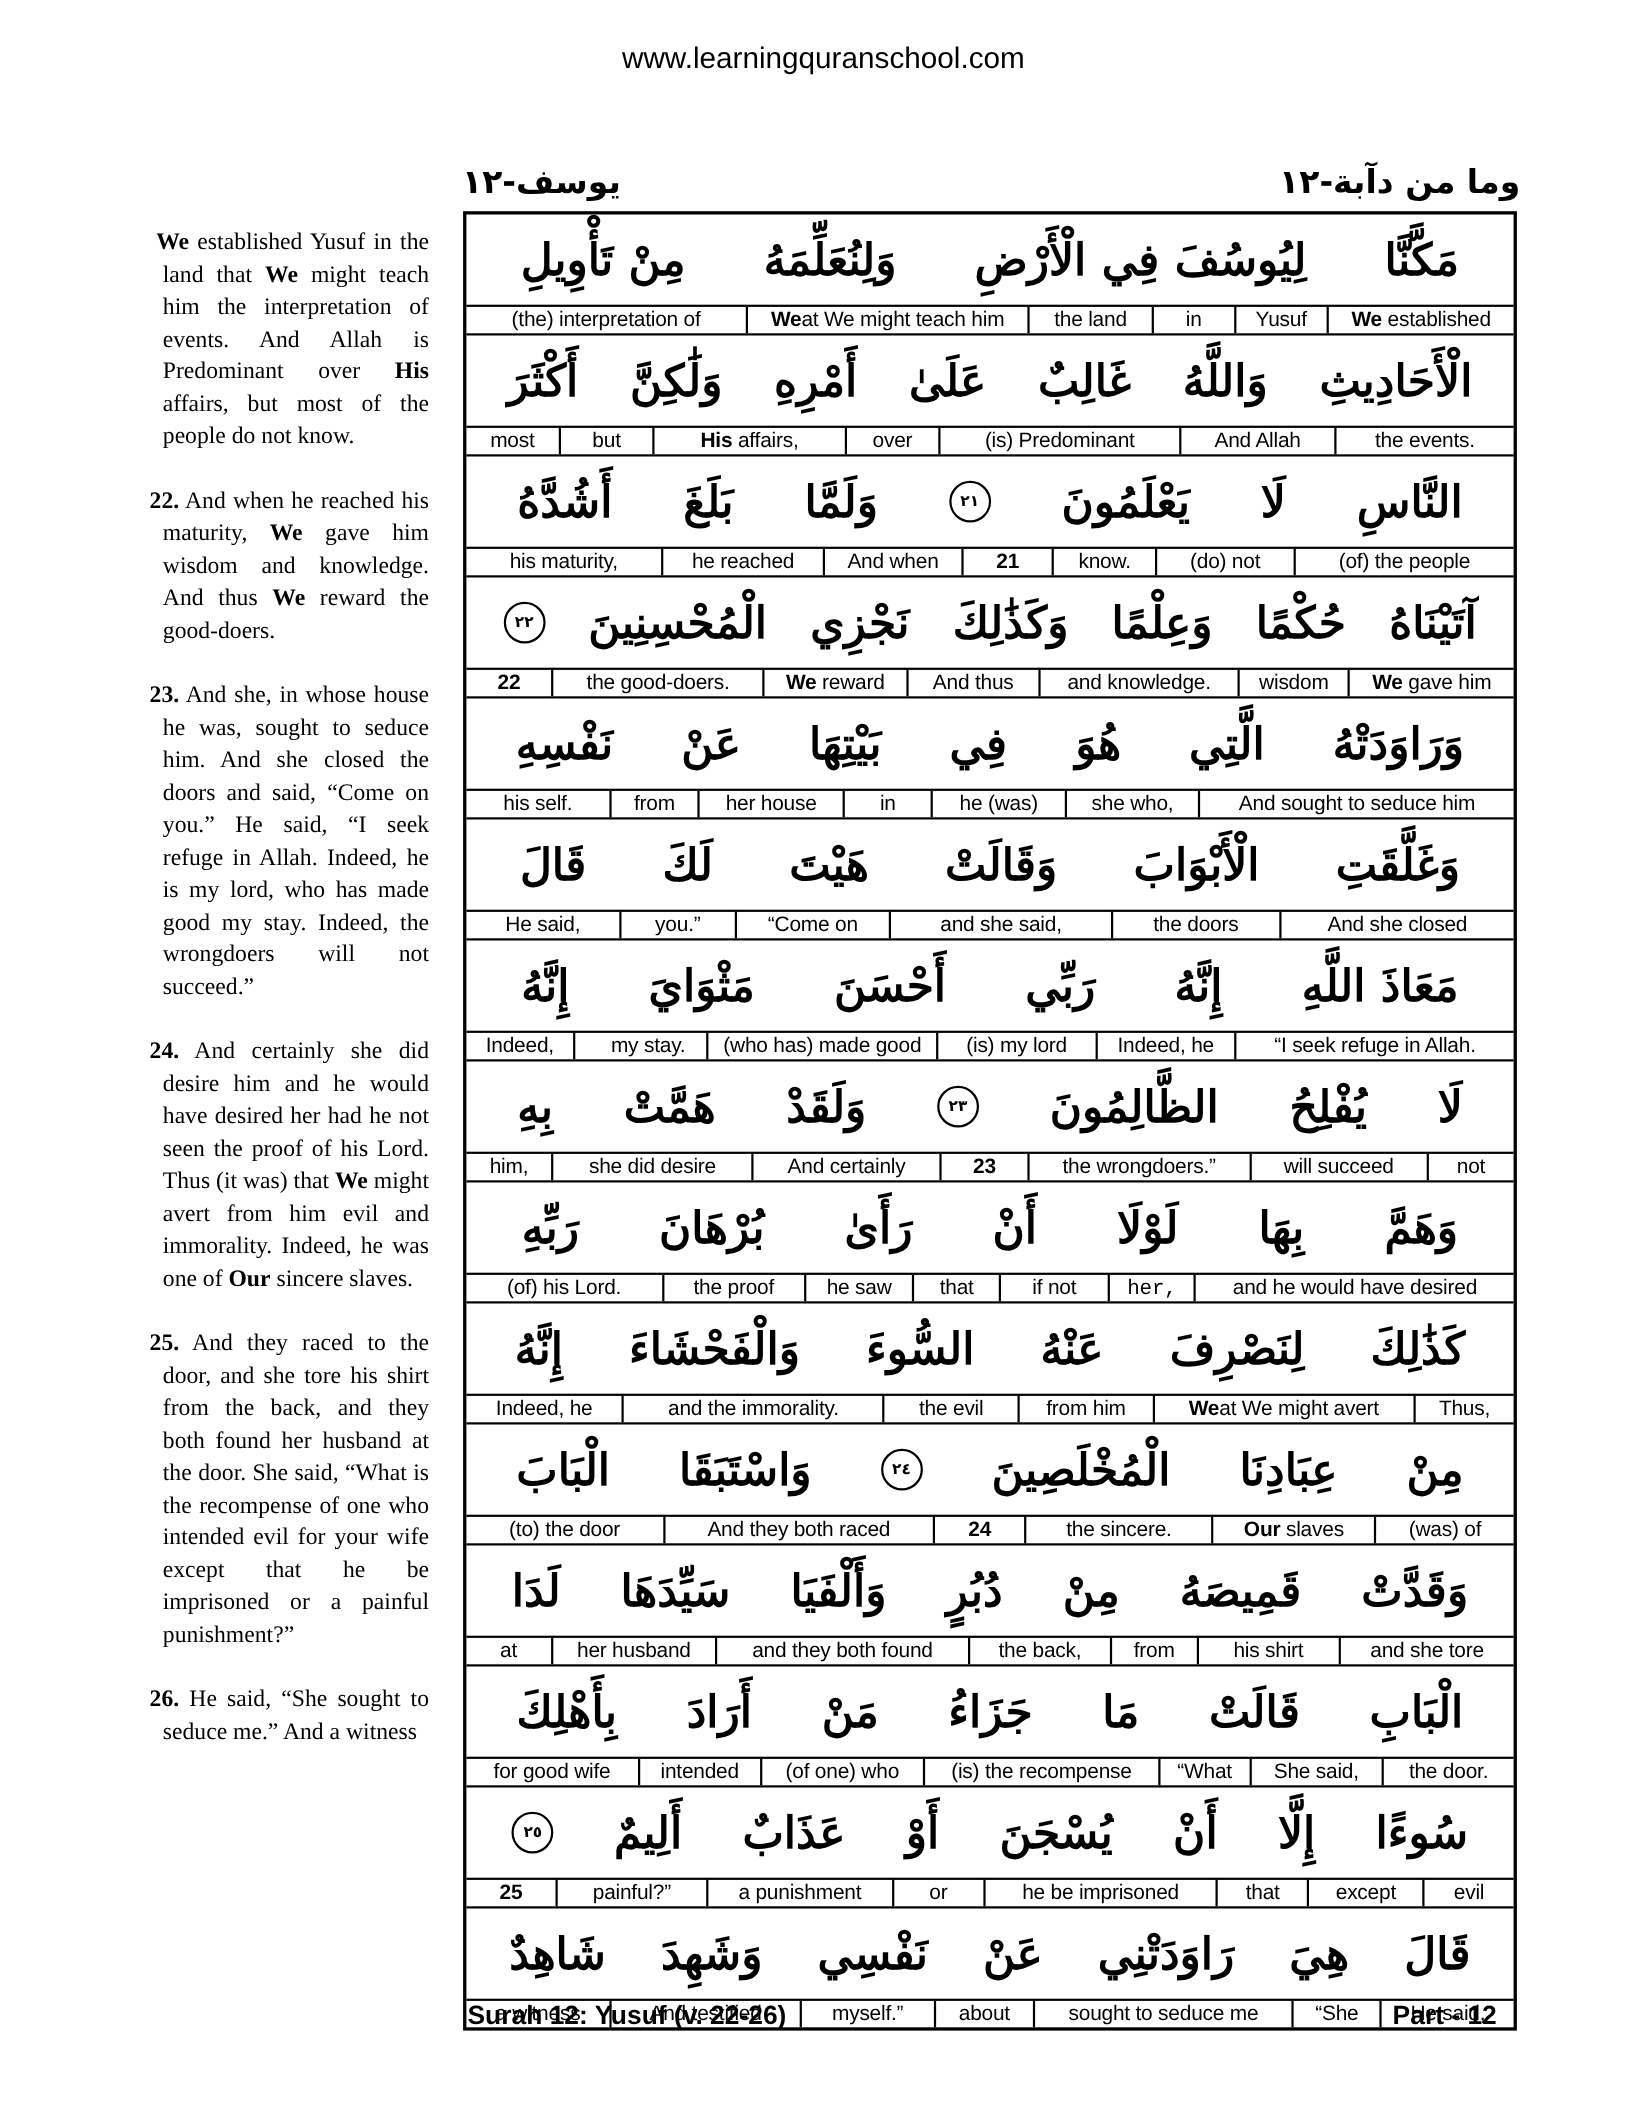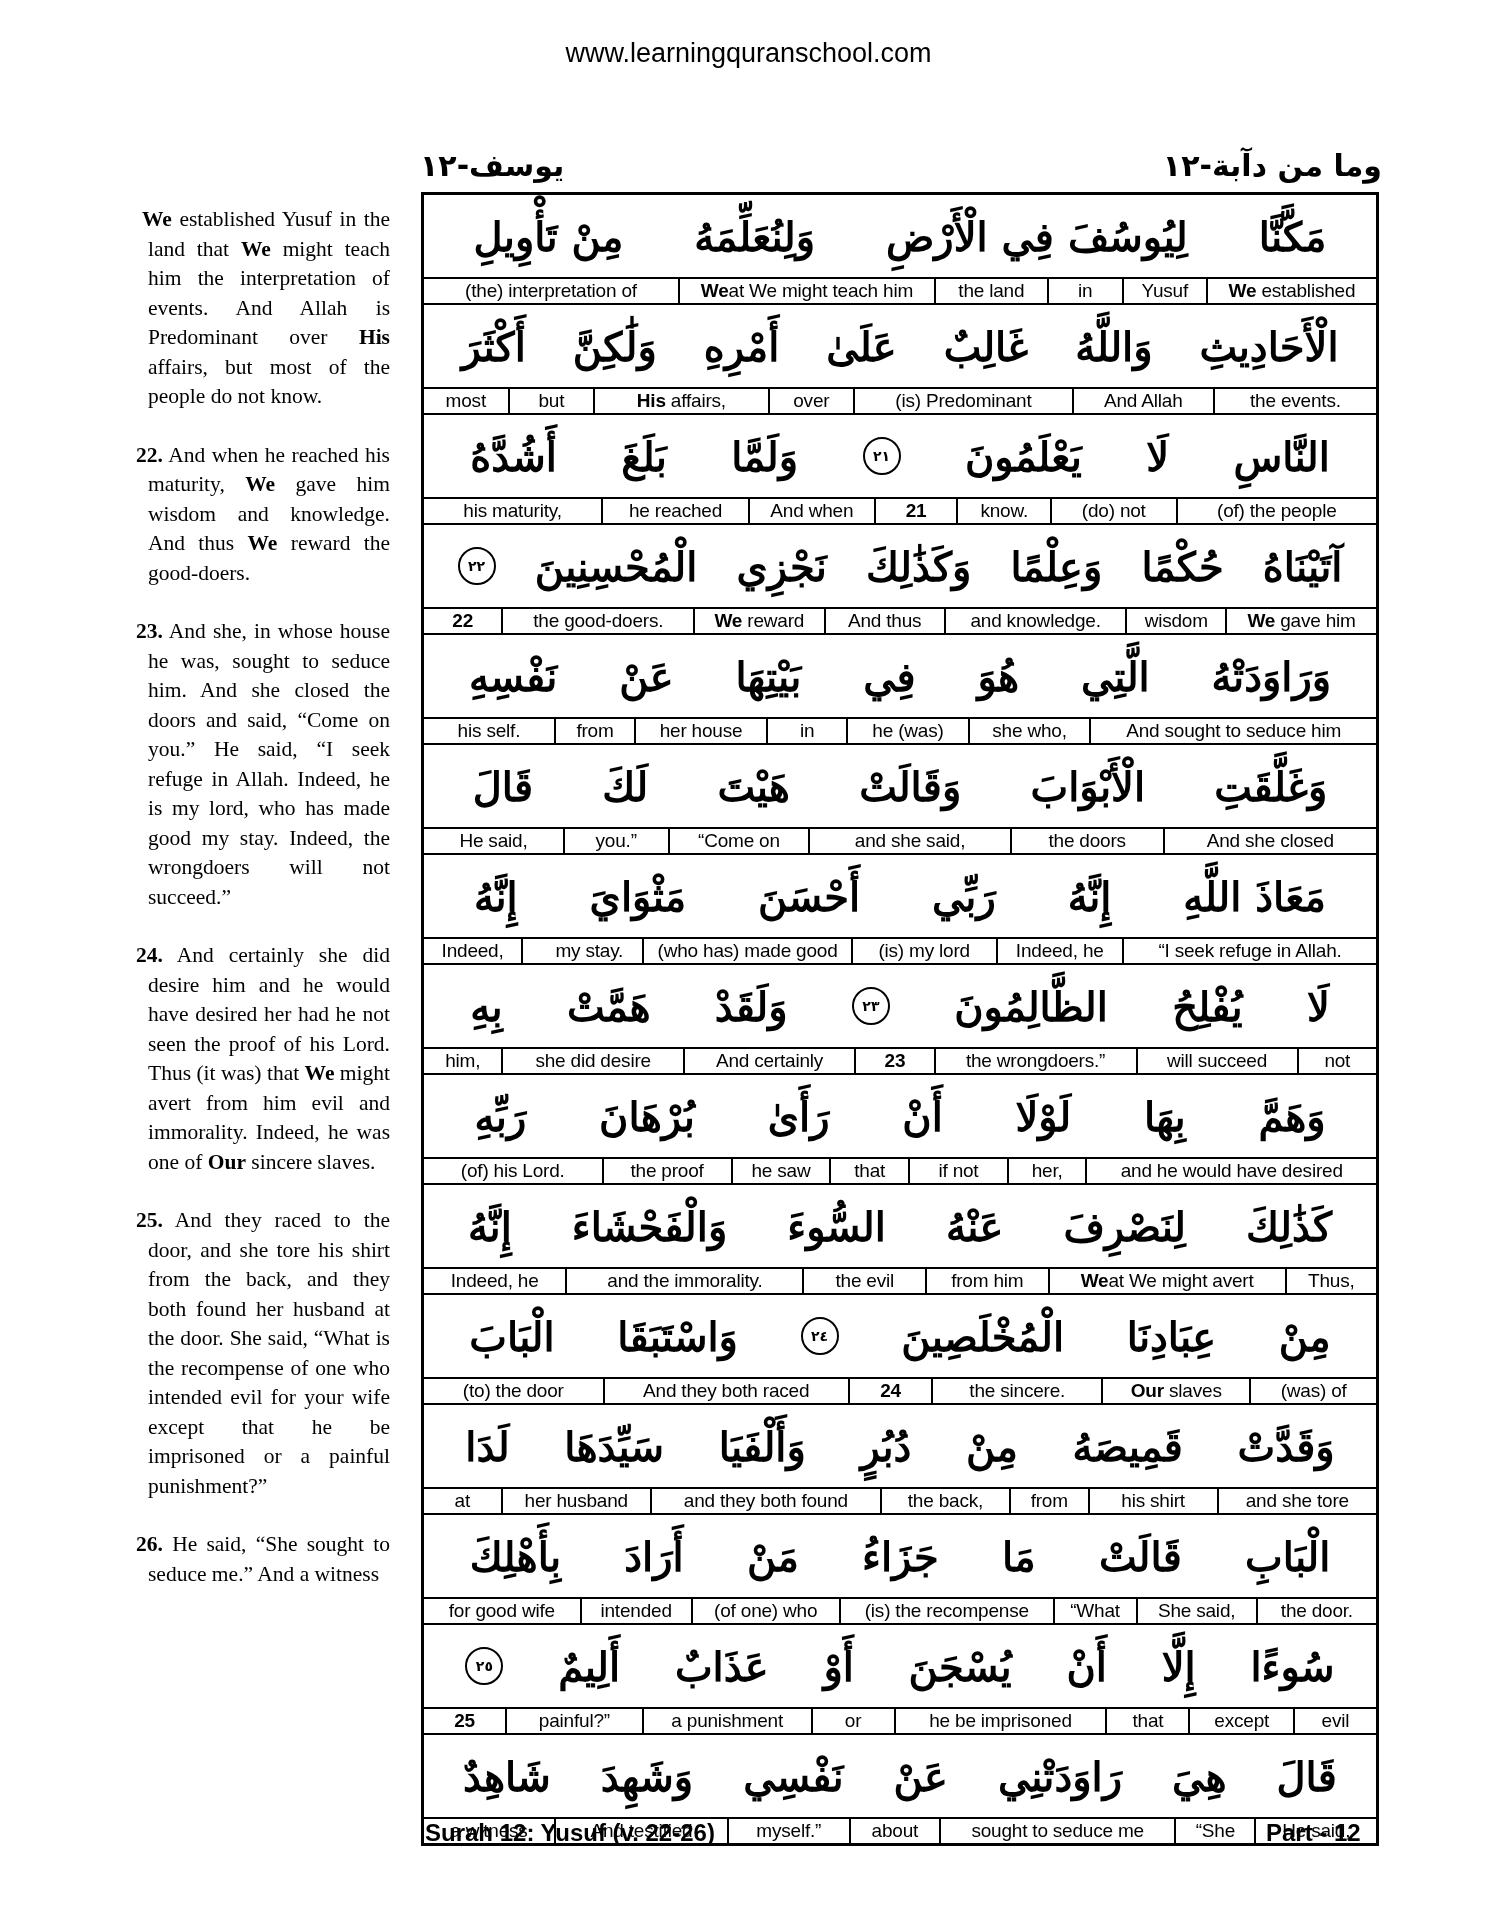--- a/index.html
+++ b/index.html
@@ -209,21 +209,21 @@
         <span class="ar-word">رَأَىٰ</span>
         <span class="ar-word">بُرْهَانَ</span>
         <span class="ar-word">رَبِّهِ</span>
       </div>
       <div class="en-row">
         <div class="en-cell" style="flex: 17 1 0%;">(of) his Lord.</div>
         <div class="en-cell" style="flex: 12 1 0%;">the proof</div>
         <div class="en-cell" style="flex: 9 1 0%;">he saw</div>
         <div class="en-cell" style="flex: 7 1 0%;">that</div>
         <div class="en-cell" style="flex: 9 1 0%;">if not</div>
-        <div class="en-cell" style="flex: 7 1 0%;">her,</div>
+        <div class="en-cell" style="flex: 7 1 0%; font-family: Liberation Mono, monospace;">her,</div>
         <div class="en-cell" style="flex: 28 1 0%;">and he would have desired</div>
       </div>
     </div>
     <div class="block">
       <div class="ar-row">
         <span class="ar-word">كَذَٰلِكَ</span>
         <span class="ar-word">لِنَصْرِفَ</span>
         <span class="ar-word">عَنْهُ</span>
         <span class="ar-word">السُّوءَ</span>
         <span class="ar-word">وَالْفَحْشَاءَ</span>

